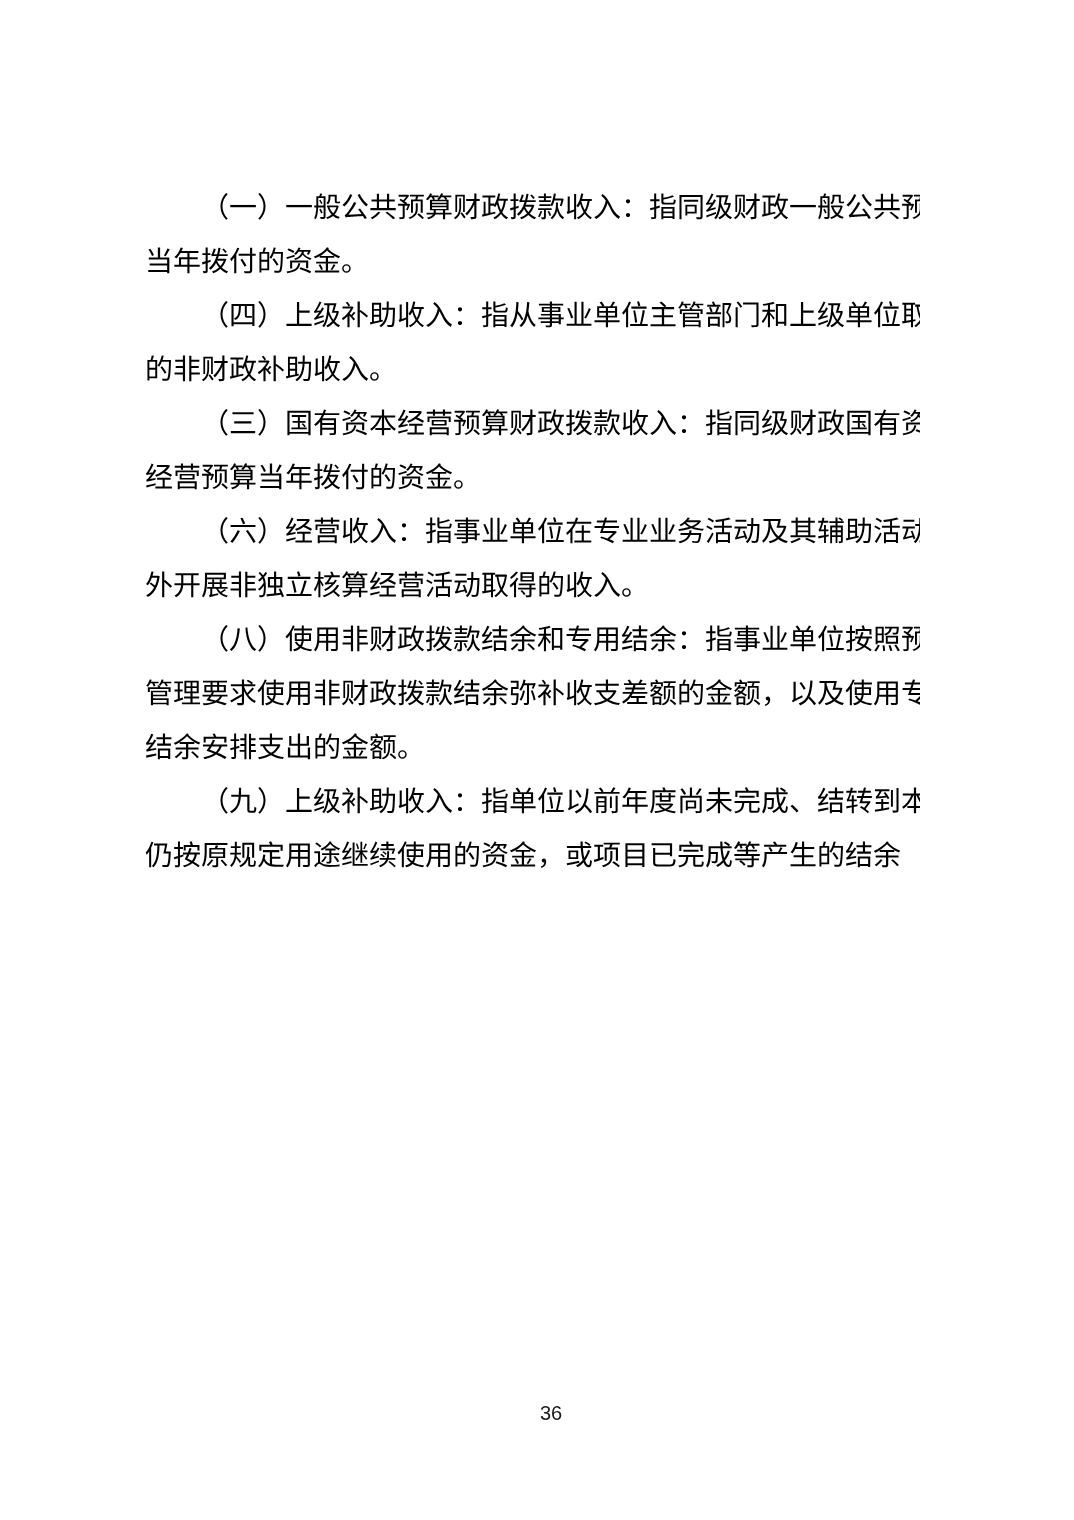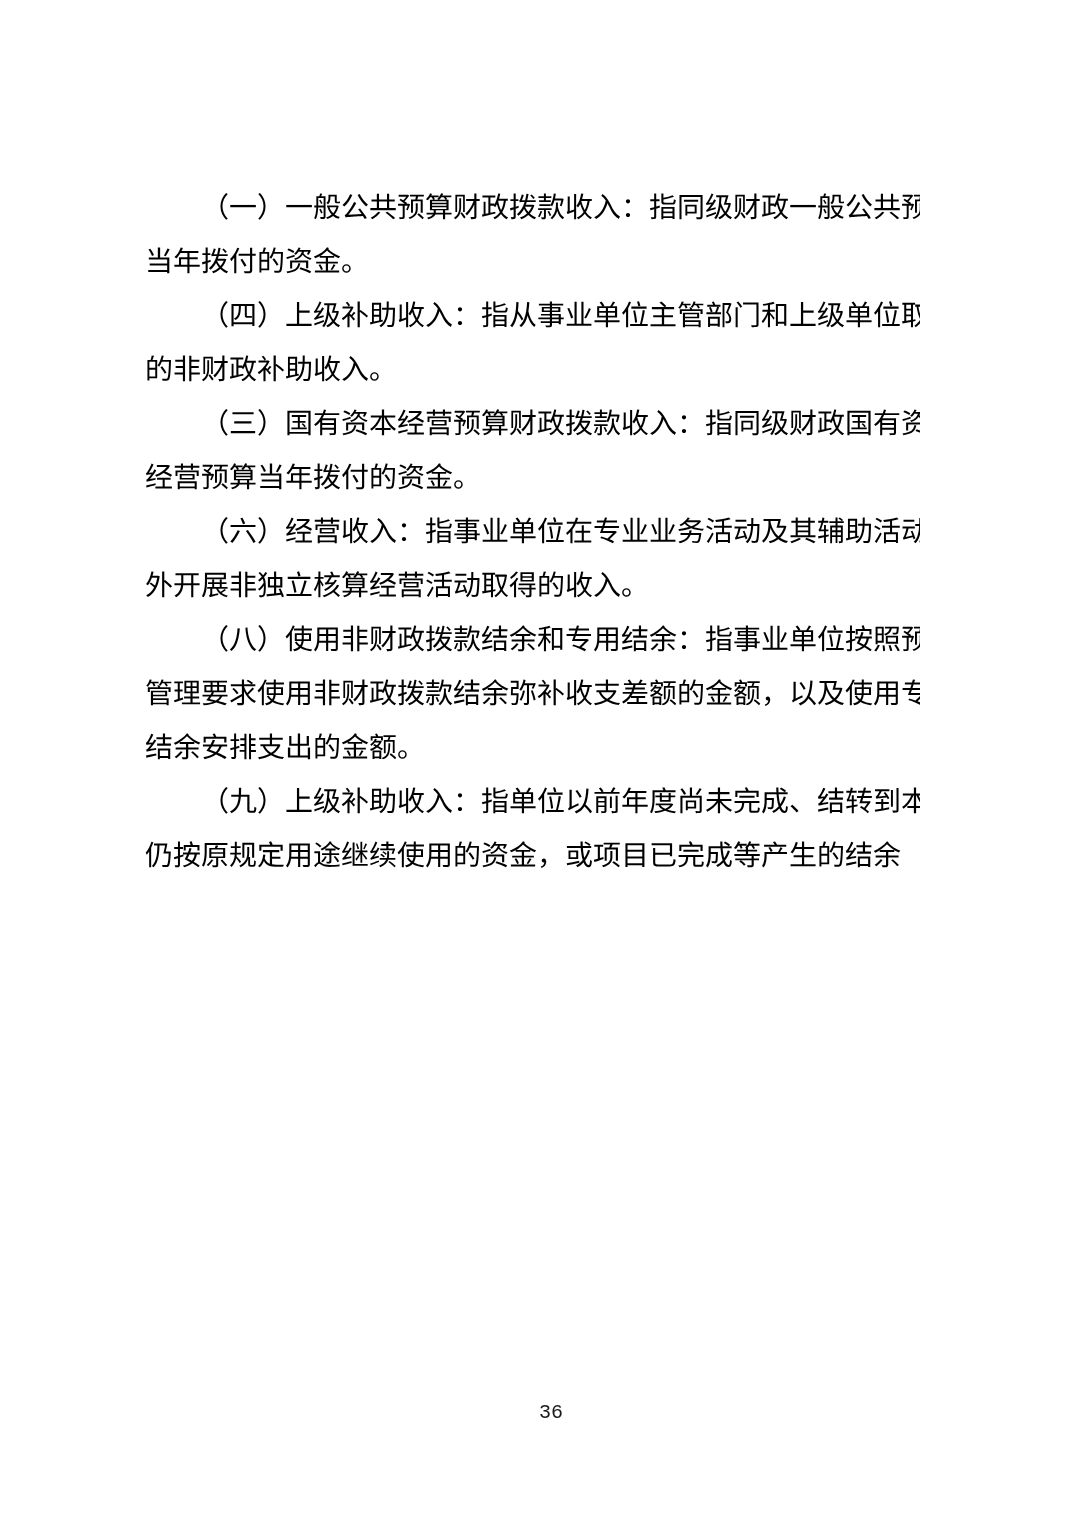--- a/index.html
+++ b/index.html
@@ -35,21 +35,21 @@
   }
   .page-number {
     position: absolute;
     left: 145px;
     top: 1398px;
     width: 812px;
     text-align: center;
     font-size: 20px;
     line-height: 30px;
     color: #1a1a1a;
-    font-family: Liberation Mono, monospace;
+    font-family: Liberation Sans, sans-serif;
   }
 </style>
 </head>
 <body>
 
 <div class="page">
   <div class="content">
     <p>（一）一般公共预算财政拨款收入：指同级财政一般公共预算当年拨付的资金。</p>
     <p>（四）上级补助收入：指从事业单位主管部门和上级单位取得的非财政补助收入。</p>
     <p>（三）国有资本经营预算财政拨款收入：指同级财政国有资本经营预算当年拨付的资金。</p>

